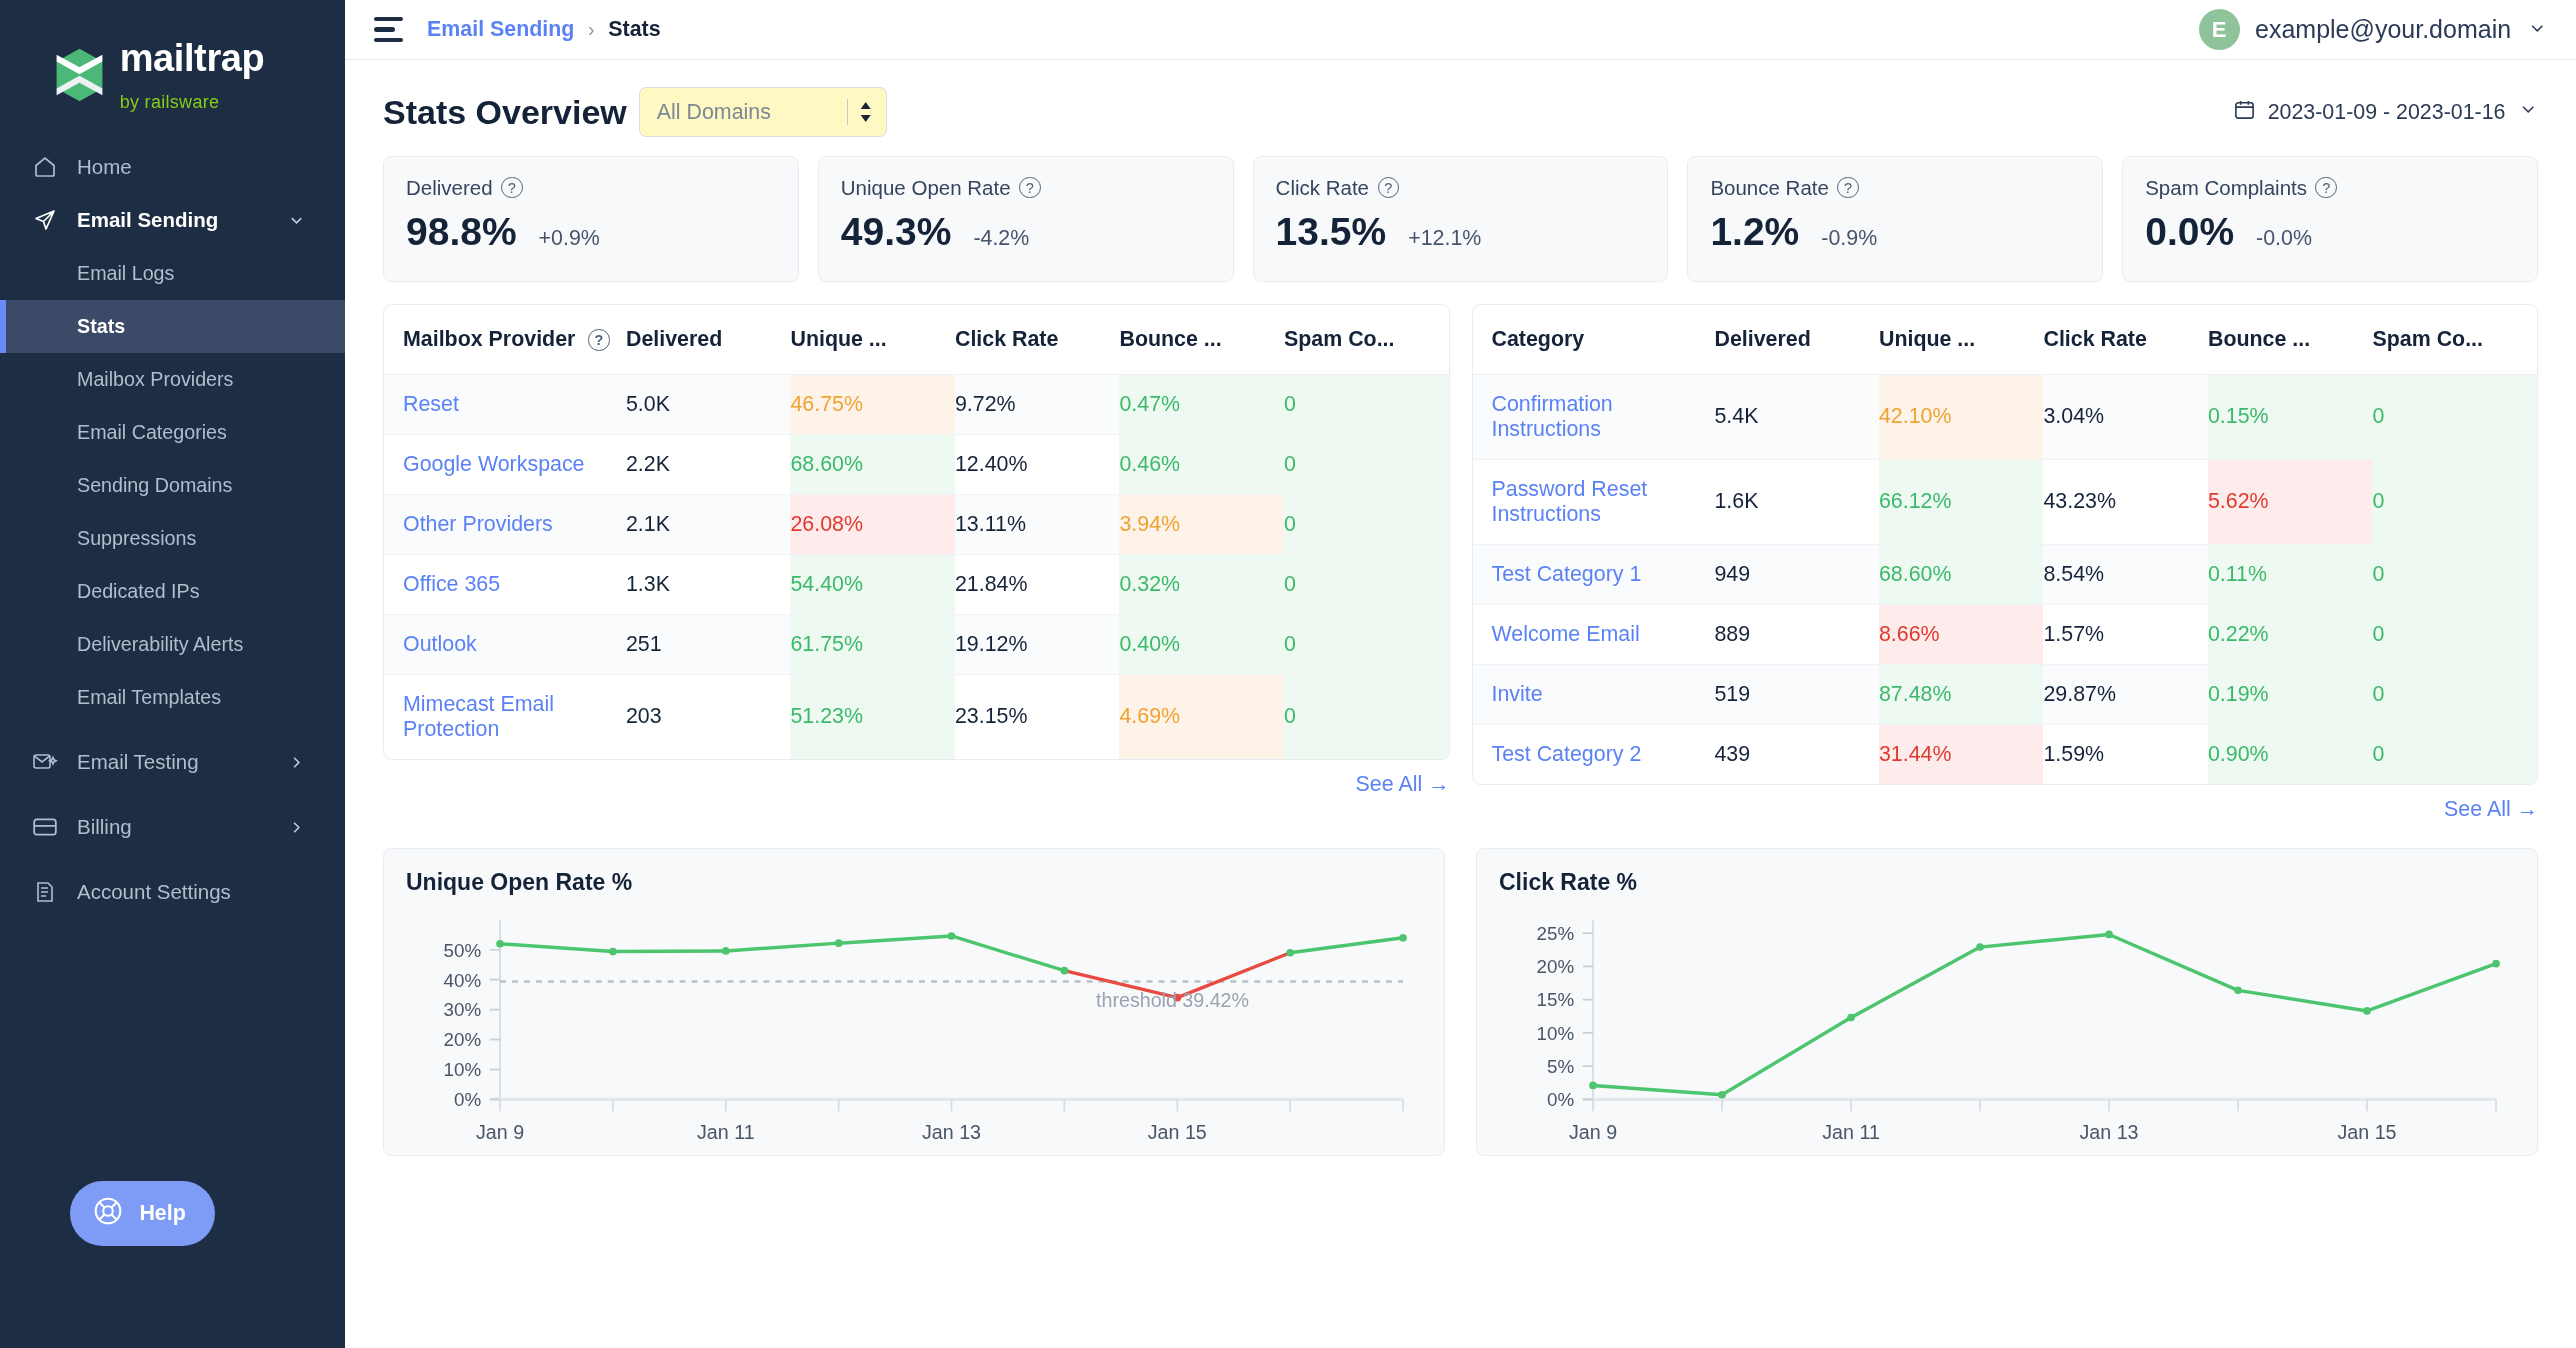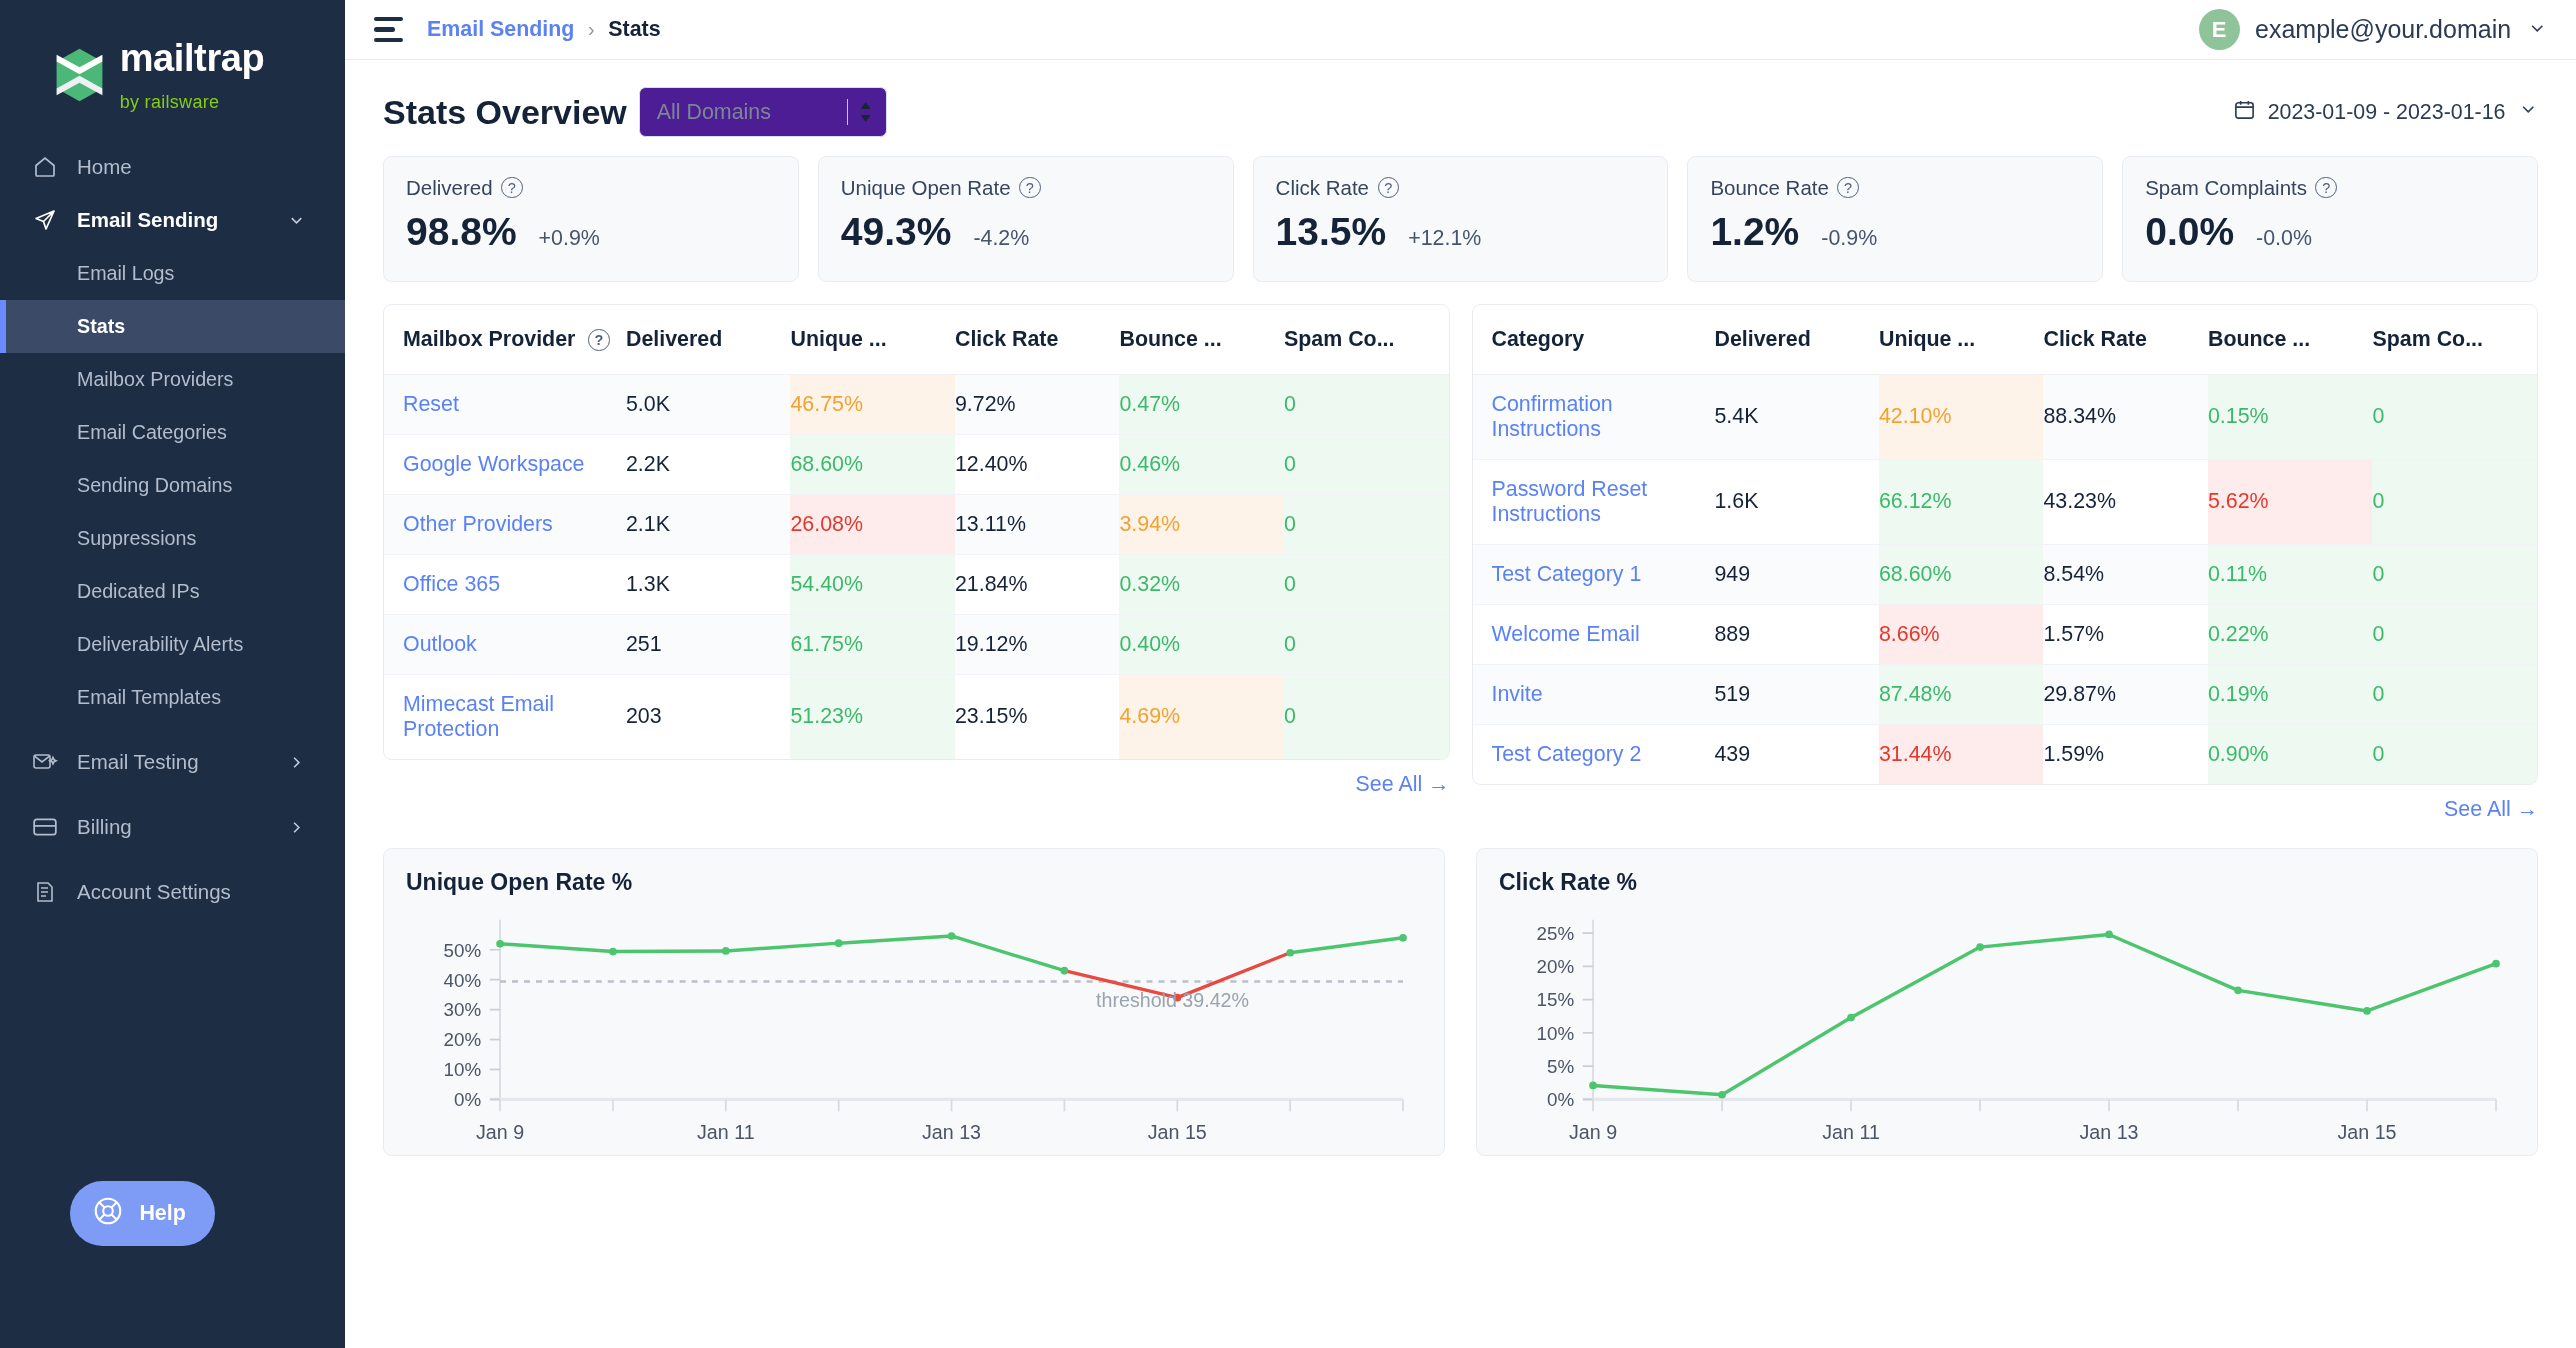--- a/index.html
+++ b/index.html
@@ -67,21 +67,21 @@
   .avatar { width: 41px; height: 41px; border-radius: 50%; background: #8fc49a; color: #fff; font-size: 22px; font-weight: 700; display: flex; align-items: center; justify-content: center; }
   .user-email { font-size: 25px; color: #2b3a55; }
 
   .content { flex: 1; padding: 22px 38px 0 38px; overflow: hidden; }
 
   .page-head { display: flex; align-items: center; height: 60px; }
   .page-title { font-size: 34px; font-weight: 700; color: #152339; }
   .domain-select {
     margin-left: 12px; border: 0.9px solid #d7dde6; border-radius: 6.8px;
     height: 50px; min-width: 248px; display: flex; align-items: center;
-    padding: 0 12px 0 17px; font-size: 21.4px; color: #7d8794; cursor: pointer; background: #4c1d95;
+    padding: 0 12px 0 17px; font-size: 21.4px; color: #7d8794; cursor: pointer; background: #fef9c3;
   }
   .sel-divider { margin-left: auto; width: 0.9px; height: 26px; background: #c3cad4; }
   .sel-arrows { margin-left: 10.3px; display: flex; flex-direction: column; gap: 3.4px; }
   .date-range { margin-left: auto; display: flex; align-items: center; gap: 12px; font-size: 21.4px; color: #2b3a55; cursor: pointer; }
 
   
   .kpi-row { display: flex; gap: 19px; margin-top: 13.7px; }
   .kpi {
     flex: 1; background: #f7f9fa; border: 0.9px solid #e8ecf1; border-radius: 8.5px;
     height: 126px; padding: 19px 22px;
@@ -472,21 +472,21 @@
                   <th>Click Rate</th>
                   <th>Bounce ...</th>
                   <th>Spam Co...</th>
                 </tr>
               </thead>
               <tbody>
                 <tr>
                   <td><span class="lnk">Confirmation Instructions</span></td>
                   <td>5.4K</td>
                   <td class="c-orange bg-orange">42.10%</td>
-                  <td>88.34%</td>
+                  <td>3.04%</td>
                   <td class="c-green bg-green">0.15%</td>
                   <td class="c-green bg-green">0</td>
                 </tr>
                 <tr>
                   <td><span class="lnk">Password Reset Instructions</span></td>
                   <td>1.6K</td>
                   <td class="c-green bg-green">66.12%</td>
                   <td>43.23%</td>
                   <td class="c-red bg-red">5.62%</td>
                   <td class="c-green bg-green">0</td>

